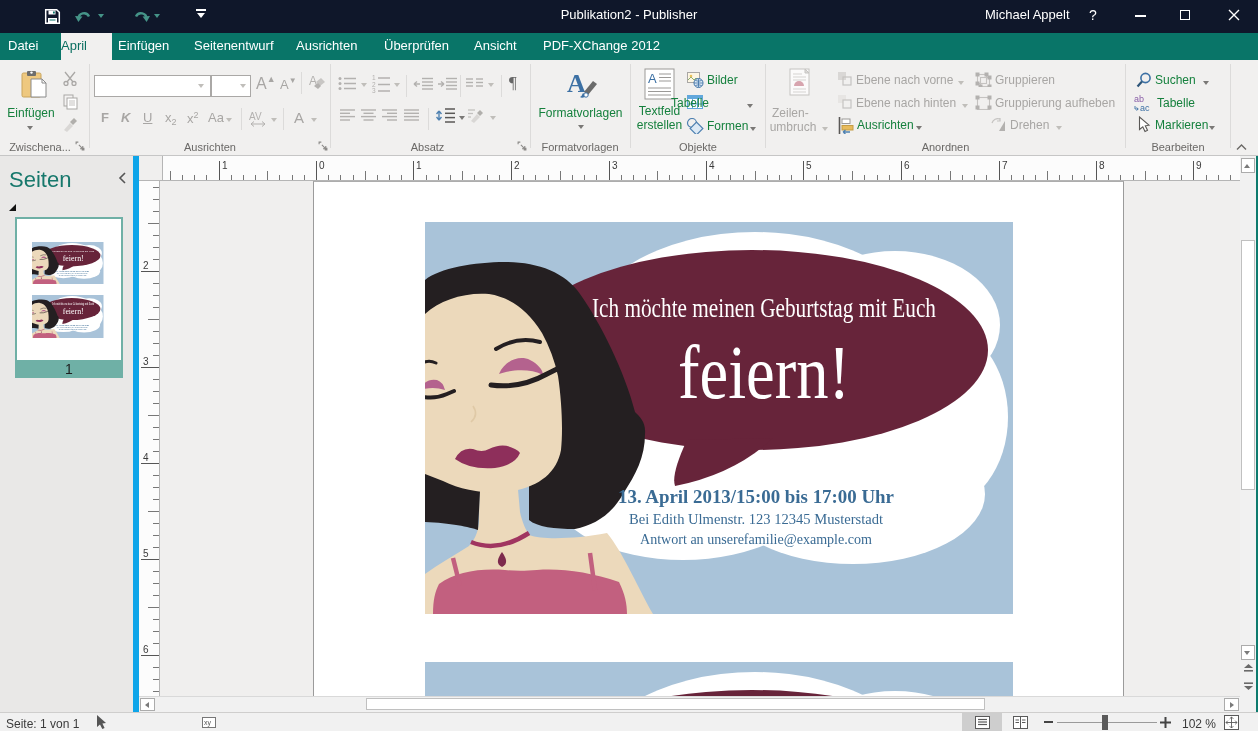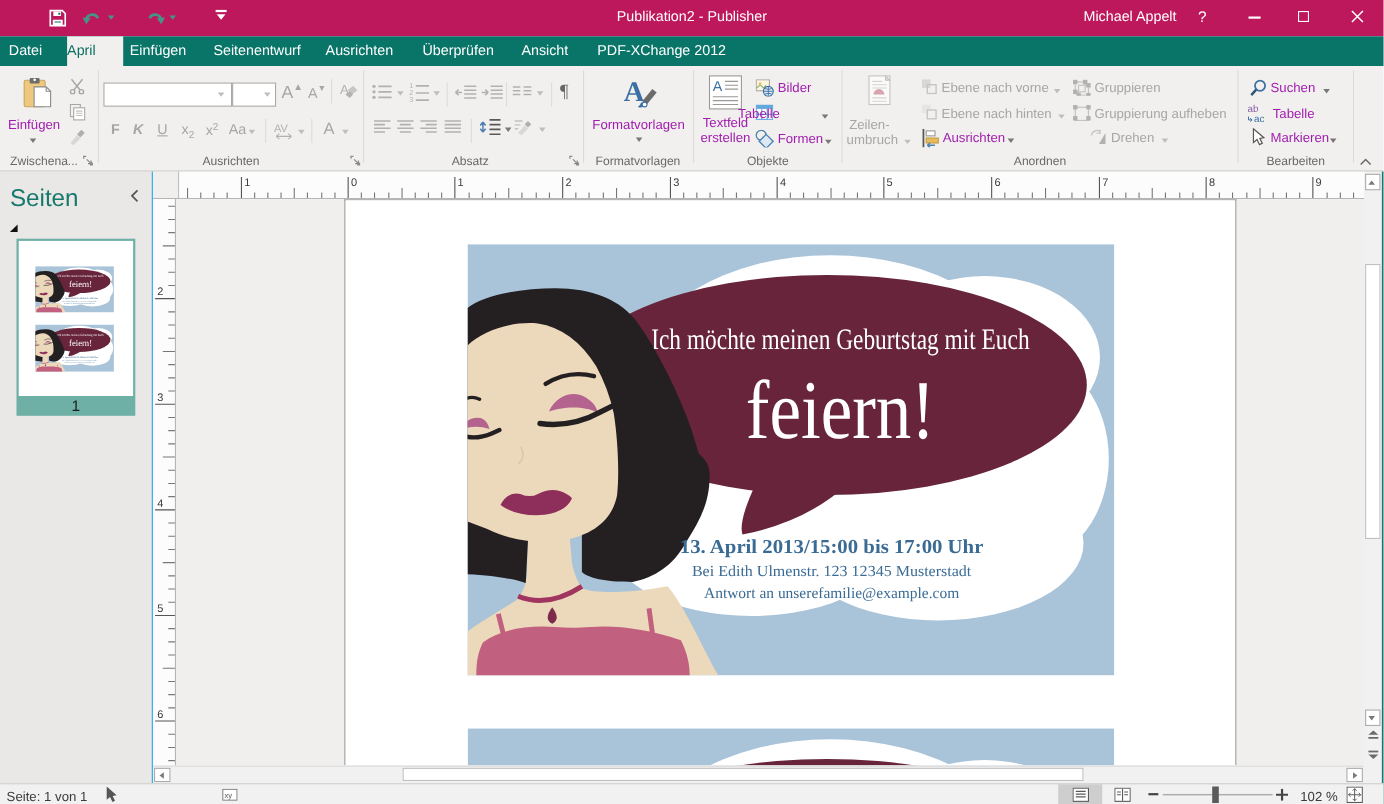--- a/index.html
+++ b/index.html
@@ -1,31 +1,31 @@
 <!DOCTYPE html>
 <html><head><meta charset="utf-8">
 <style>
 *{margin:0;padding:0;box-sizing:border-box}
 html,body{width:1258px;height:731px;overflow:hidden;font-family:"Liberation Sans",sans-serif}
 .ab{position:absolute}
 #app{position:relative;width:1258px;height:731px;background:#fff;overflow:hidden}
 
-#titlebar{left:0;top:0;width:1258px;height:33px;background:#be185d;color:#fff}
+#titlebar{left:0;top:0;width:1258px;height:33px;background:#0f172a;color:#fff}
 #tabs{left:0;top:33px;width:1258px;height:27px;background:#097568}
 .tab{position:absolute;top:0;height:27px;line-height:26px;color:#fff;font-size:13px;text-align:left}
 #ribbon{left:0;top:60px;width:1258px;height:96px;background:#f1f0ef;border-bottom:1px solid #c6c6c6}
 .gsep{position:absolute;top:4px;height:84px;width:1px;background:#dcdbda}
 .glabel{position:absolute;top:81px;height:14px;font-size:11px;color:#6a6866;text-align:center;white-space:nowrap}
 .gl{position:absolute;top:80px;width:10px;height:10px}
-.smalltxt{position:absolute;font-size:12px;color:#a21caf;white-space:nowrap}
+.smalltxt{position:absolute;font-size:12px;color:#15803d;white-space:nowrap}
 .graytxt{color:#a8a6a4}
 .darr{display:inline-block;width:0;height:0;border-left:3px solid transparent;border-right:3px solid transparent;border-top:4px solid #7a7876;vertical-align:middle}
 .darrg{border-top-color:#c0beba}
 
-#leftpanel{left:0;top:156px;width:139px;height:556px;background:#e9e8e7;border-right:1px solid #0ea5e9}
+#leftpanel{left:0;top:156px;width:139px;height:556px;background:#e9e8e7;border-right:6px solid #0ea5e9}
 
 #corner{left:139px;top:156px;width:24px;height:25px;background:#f0efee;border-right:1px solid #b5b5b5;border-bottom:1px solid #b5b5b5}
 #hruler{left:163px;top:156px;width:1077px;height:25px;background:#fcfcfc;border-bottom:1px solid #b5b5b5}
 #vruler{left:139px;top:181px;width:21px;height:515px;background:#fcfcfc;border-right:1px solid #b5b5b5}
 
 #canvas{left:160px;top:181px;width:1080px;height:515px;background:#f0efee;overflow:hidden}
 #canvastop{left:163px;top:156px;width:1077px;height:25px}
 
 #hscroll{left:139px;top:696px;width:1101px;height:16px;background:#f1f1f1;border-top:1px solid #d9d9d9}
 #vscroll{left:1240px;top:156px;width:16px;height:556px;background:#f1f1f1}

